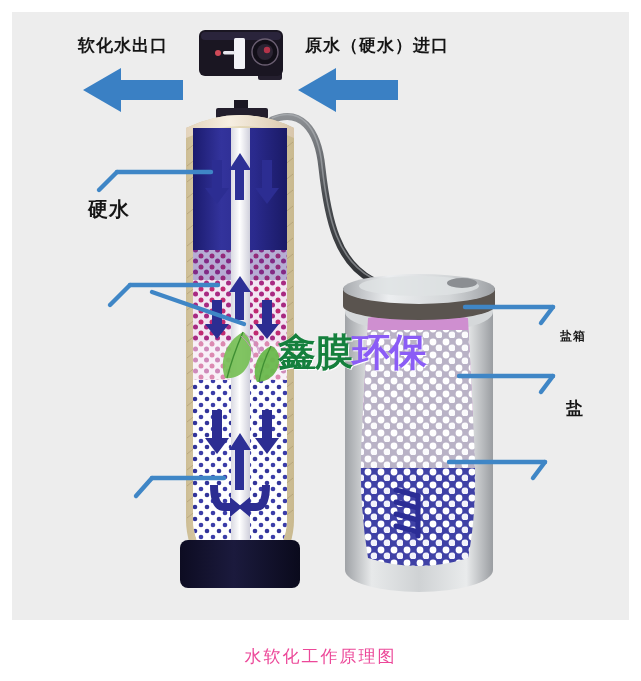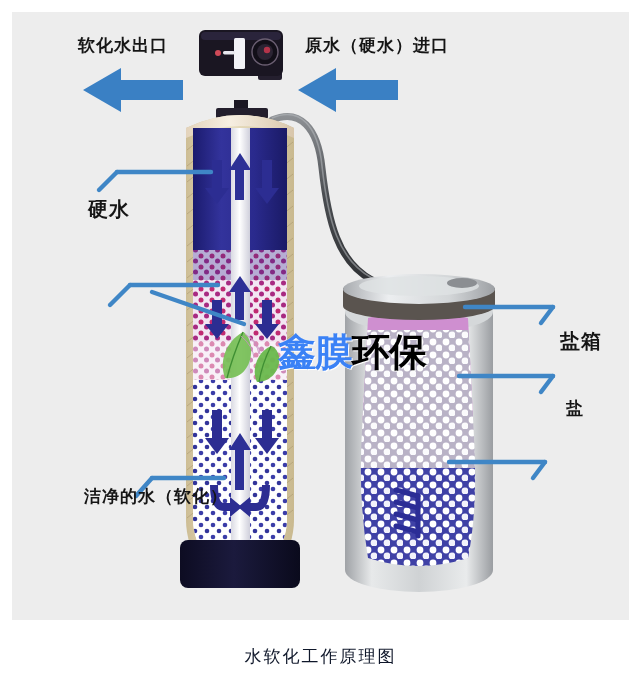--- a/index.html
+++ b/index.html
@@ -15,31 +15,31 @@
   }
   #diagram{position:absolute;left:0;top:0;width:641px;height:681px;}
   .lbl{
     position:absolute;color:#151515;font-weight:bold;
     font-family:Liberation Sans, sans-serif;
     white-space:nowrap;letter-spacing:1px;line-height:1.12;
   }
   .lbl.multi{white-space:normal;}
   #caption{
     position:absolute;left:0;top:645px;width:641px;text-align:center;
-    font-size:17px;color:#0f172a;letter-spacing:2px;
+    font-size:17px;color:#ec4899;letter-spacing:2px;
     font-family:"Liberation Sans","DejaVu Sans",sans-serif;
   }
   #wm{
     position:absolute;left:278px;top:333px;
     font-family:"Liberation Sans","DejaVu Sans",sans-serif;
     font-weight:bold;font-size:38px;line-height:38px;
     letter-spacing:-1px;white-space:nowrap;
   }
-  #wm .d{color:#3b82f6;text-shadow:1px 1px 0 #ffffff;}
-  #wm .g{color:#000000;text-shadow:1px 1px 0 #ffffff;}
+  #wm .d{color:#15803d;text-shadow:1px 1px 0 #ffffff;}
+  #wm .g{color:#8b5cf6;text-shadow:1px 1px 0 #ffffff;}
 </style>
 </head>
 <body>
 
 <div id="stage">
 
   <div id="panel"></div>
 
   <svg id="diagram" viewBox="0 0 641 681">
     <defs>
@@ -261,22 +261,21 @@
     <span class="d">鑫膜</span><span class="g">环保</span>
   </div>
 
   <div class="lbl" style="left:78px;top:36px;font-size:17px;">软化水出口</div>
 
   <div class="lbl" style="left:305px;top:36px;font-size:17px;">原水（硬水）进口</div>
 
   <div class="lbl" style="left:88px;top:198px;font-size:20px;">硬水</div>
 
 
-  <div class="lbl" style="left:84px;top:487px;font-size:17px;">洁净的水（软化）</div>
-
-  <div class="lbl" style="left:560px;top:330px;font-size:20px;">盐箱</div>
+
+  <div class="lbl" style="left:560px;top:330px;font-size:12px;">盐箱</div>
 
   <div class="lbl" style="left:566px;top:399px;font-size:17px;">盐</div>
 
 
   <div id="caption">水软化工作原理图</div>
 
 </div>
 
 </body></html>

